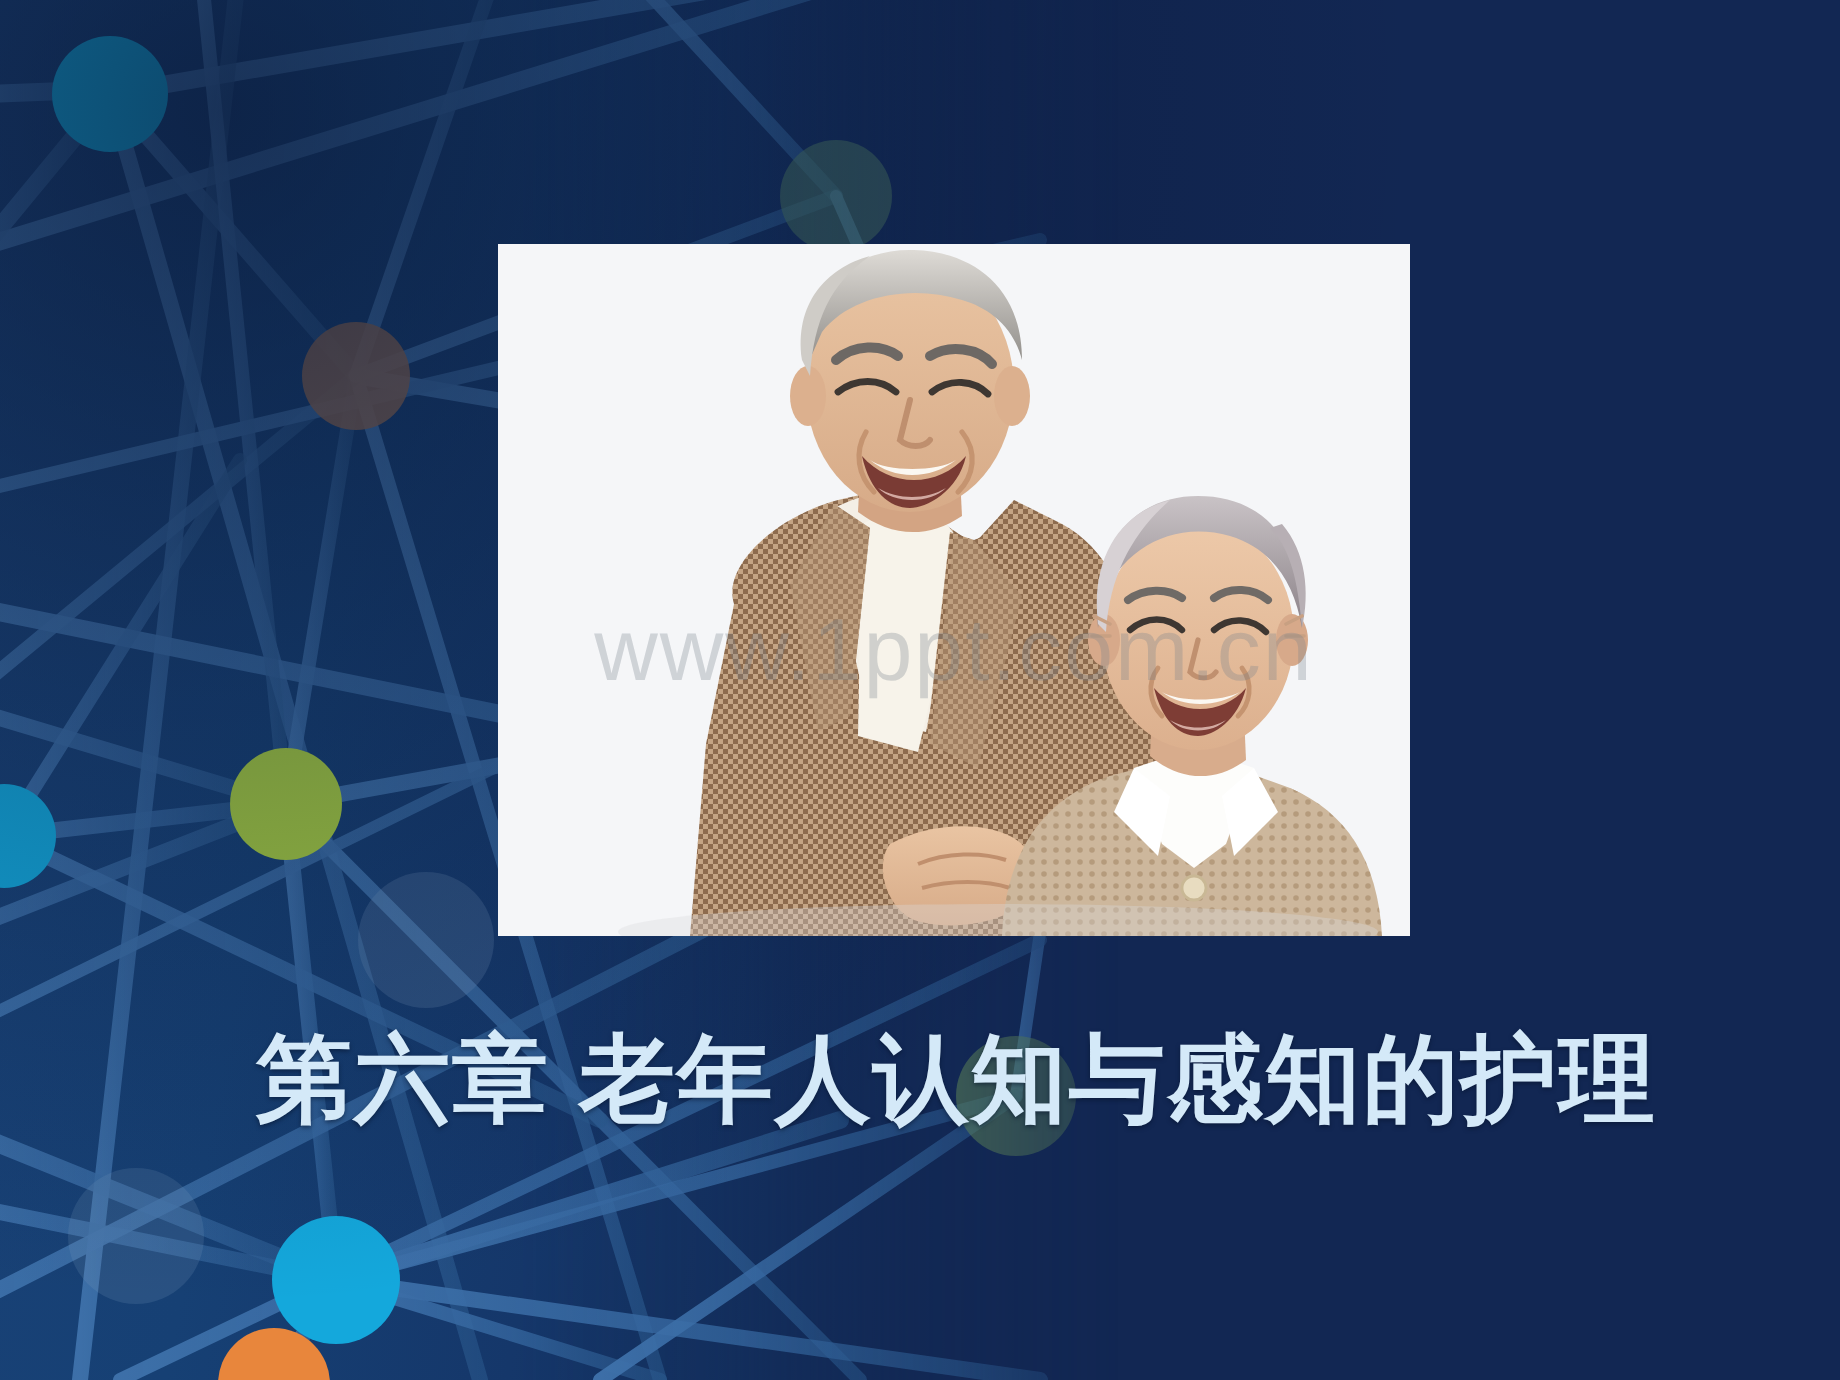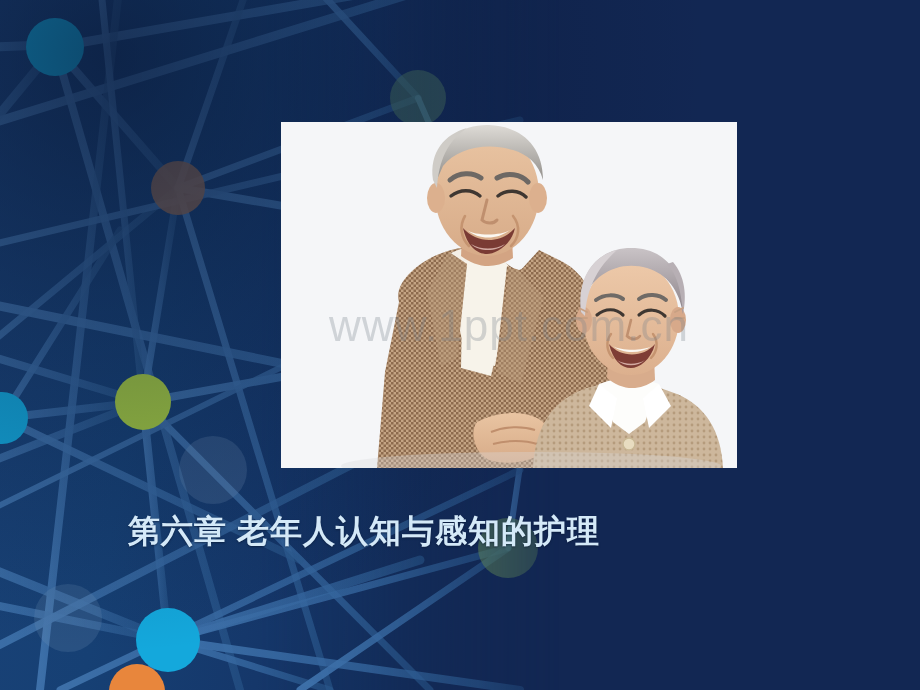--- a/index.html
+++ b/index.html
@@ -50,21 +50,20 @@
 
   
   #photo {
     position: absolute;
     left: 249px;
     top: 122px;
     width: 456px;
     height: 346px;
     background: #f4f5f7;
     overflow: hidden;
-    margin-left: 32px;
   }
   #photo svg { display: block; }
   .watermark {
     position: absolute;
     left: 0;
     top: 182px;
     width: 456px;
     text-align: center;
     font-size: 44px;
     font-family: "Liberation Sans", "DejaVu Sans", sans-serif;
@@ -73,21 +72,21 @@
     white-space: nowrap;
     pointer-events: none;
     line-height: 1;
   }
 
   
   #title {
     position: absolute;
     left: 128px;
     top: 512px;
-    font-size: 32px;
+    font-size: 48px;
     font-weight: bold;
     color: #d4e9f8;
     letter-spacing: 1px;
     white-space: nowrap;
     text-shadow: 0 1px 2px rgba(5,18,42,0.55);
     line-height: 1.2;
   }
 </style>
 </head>
 <body>

